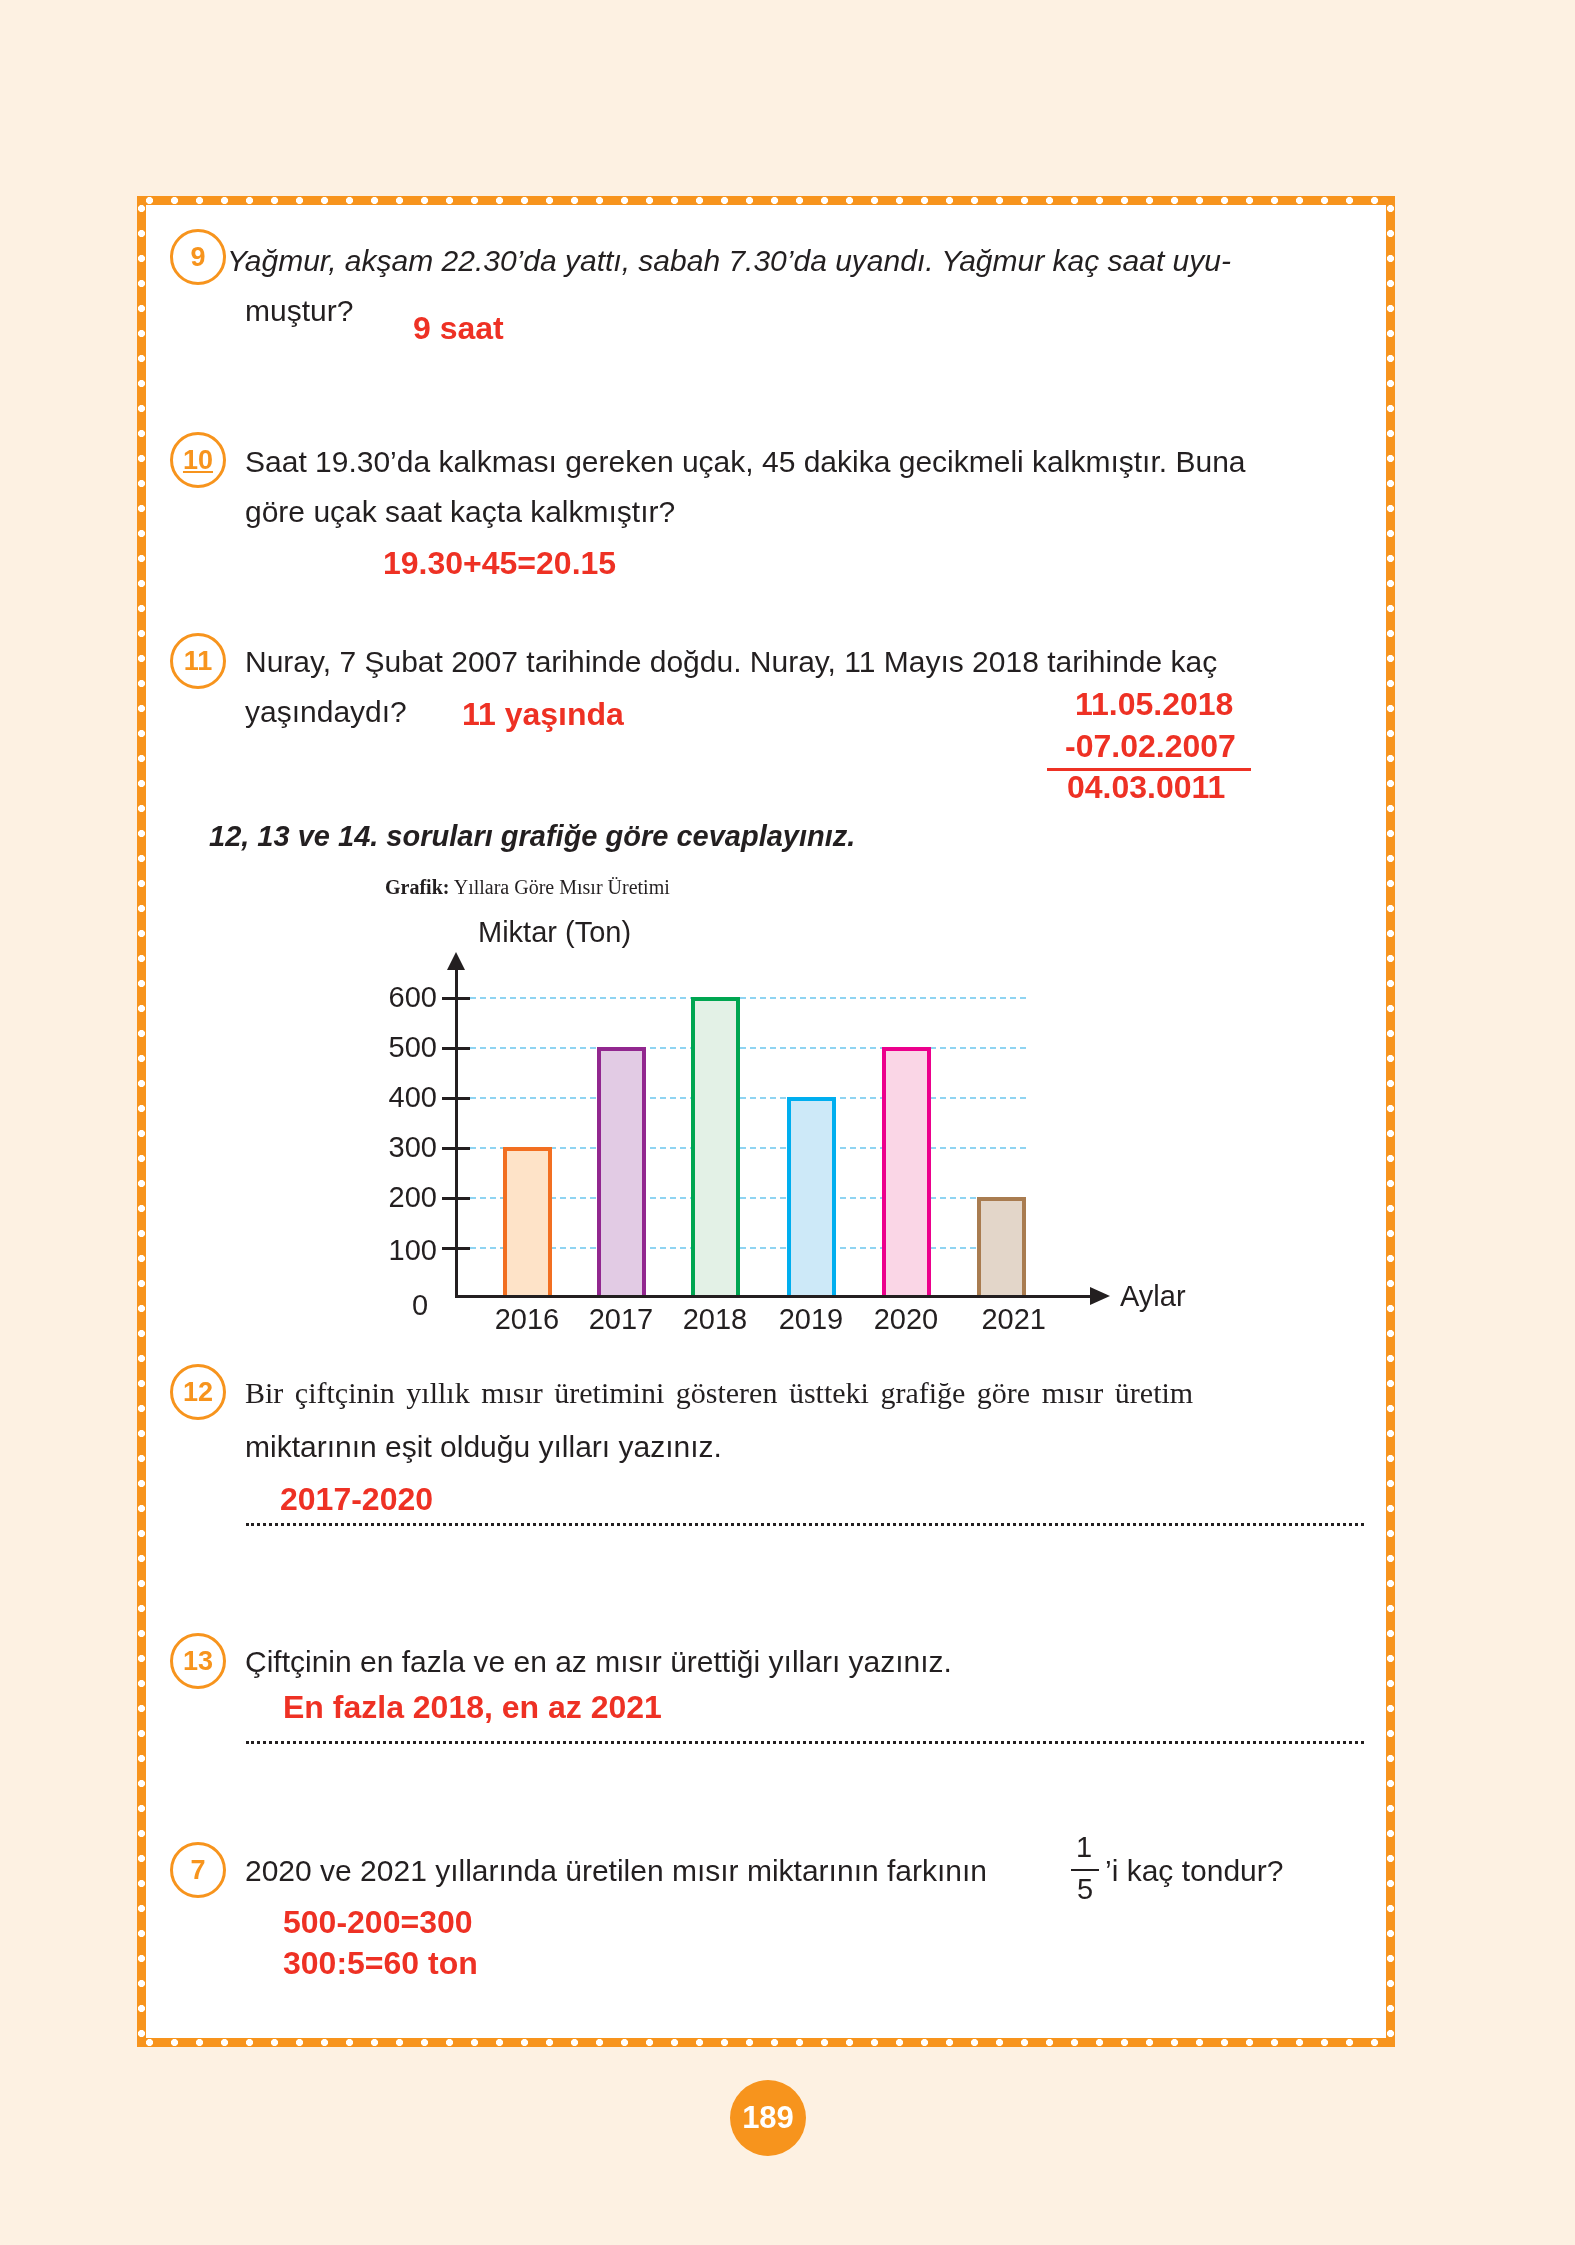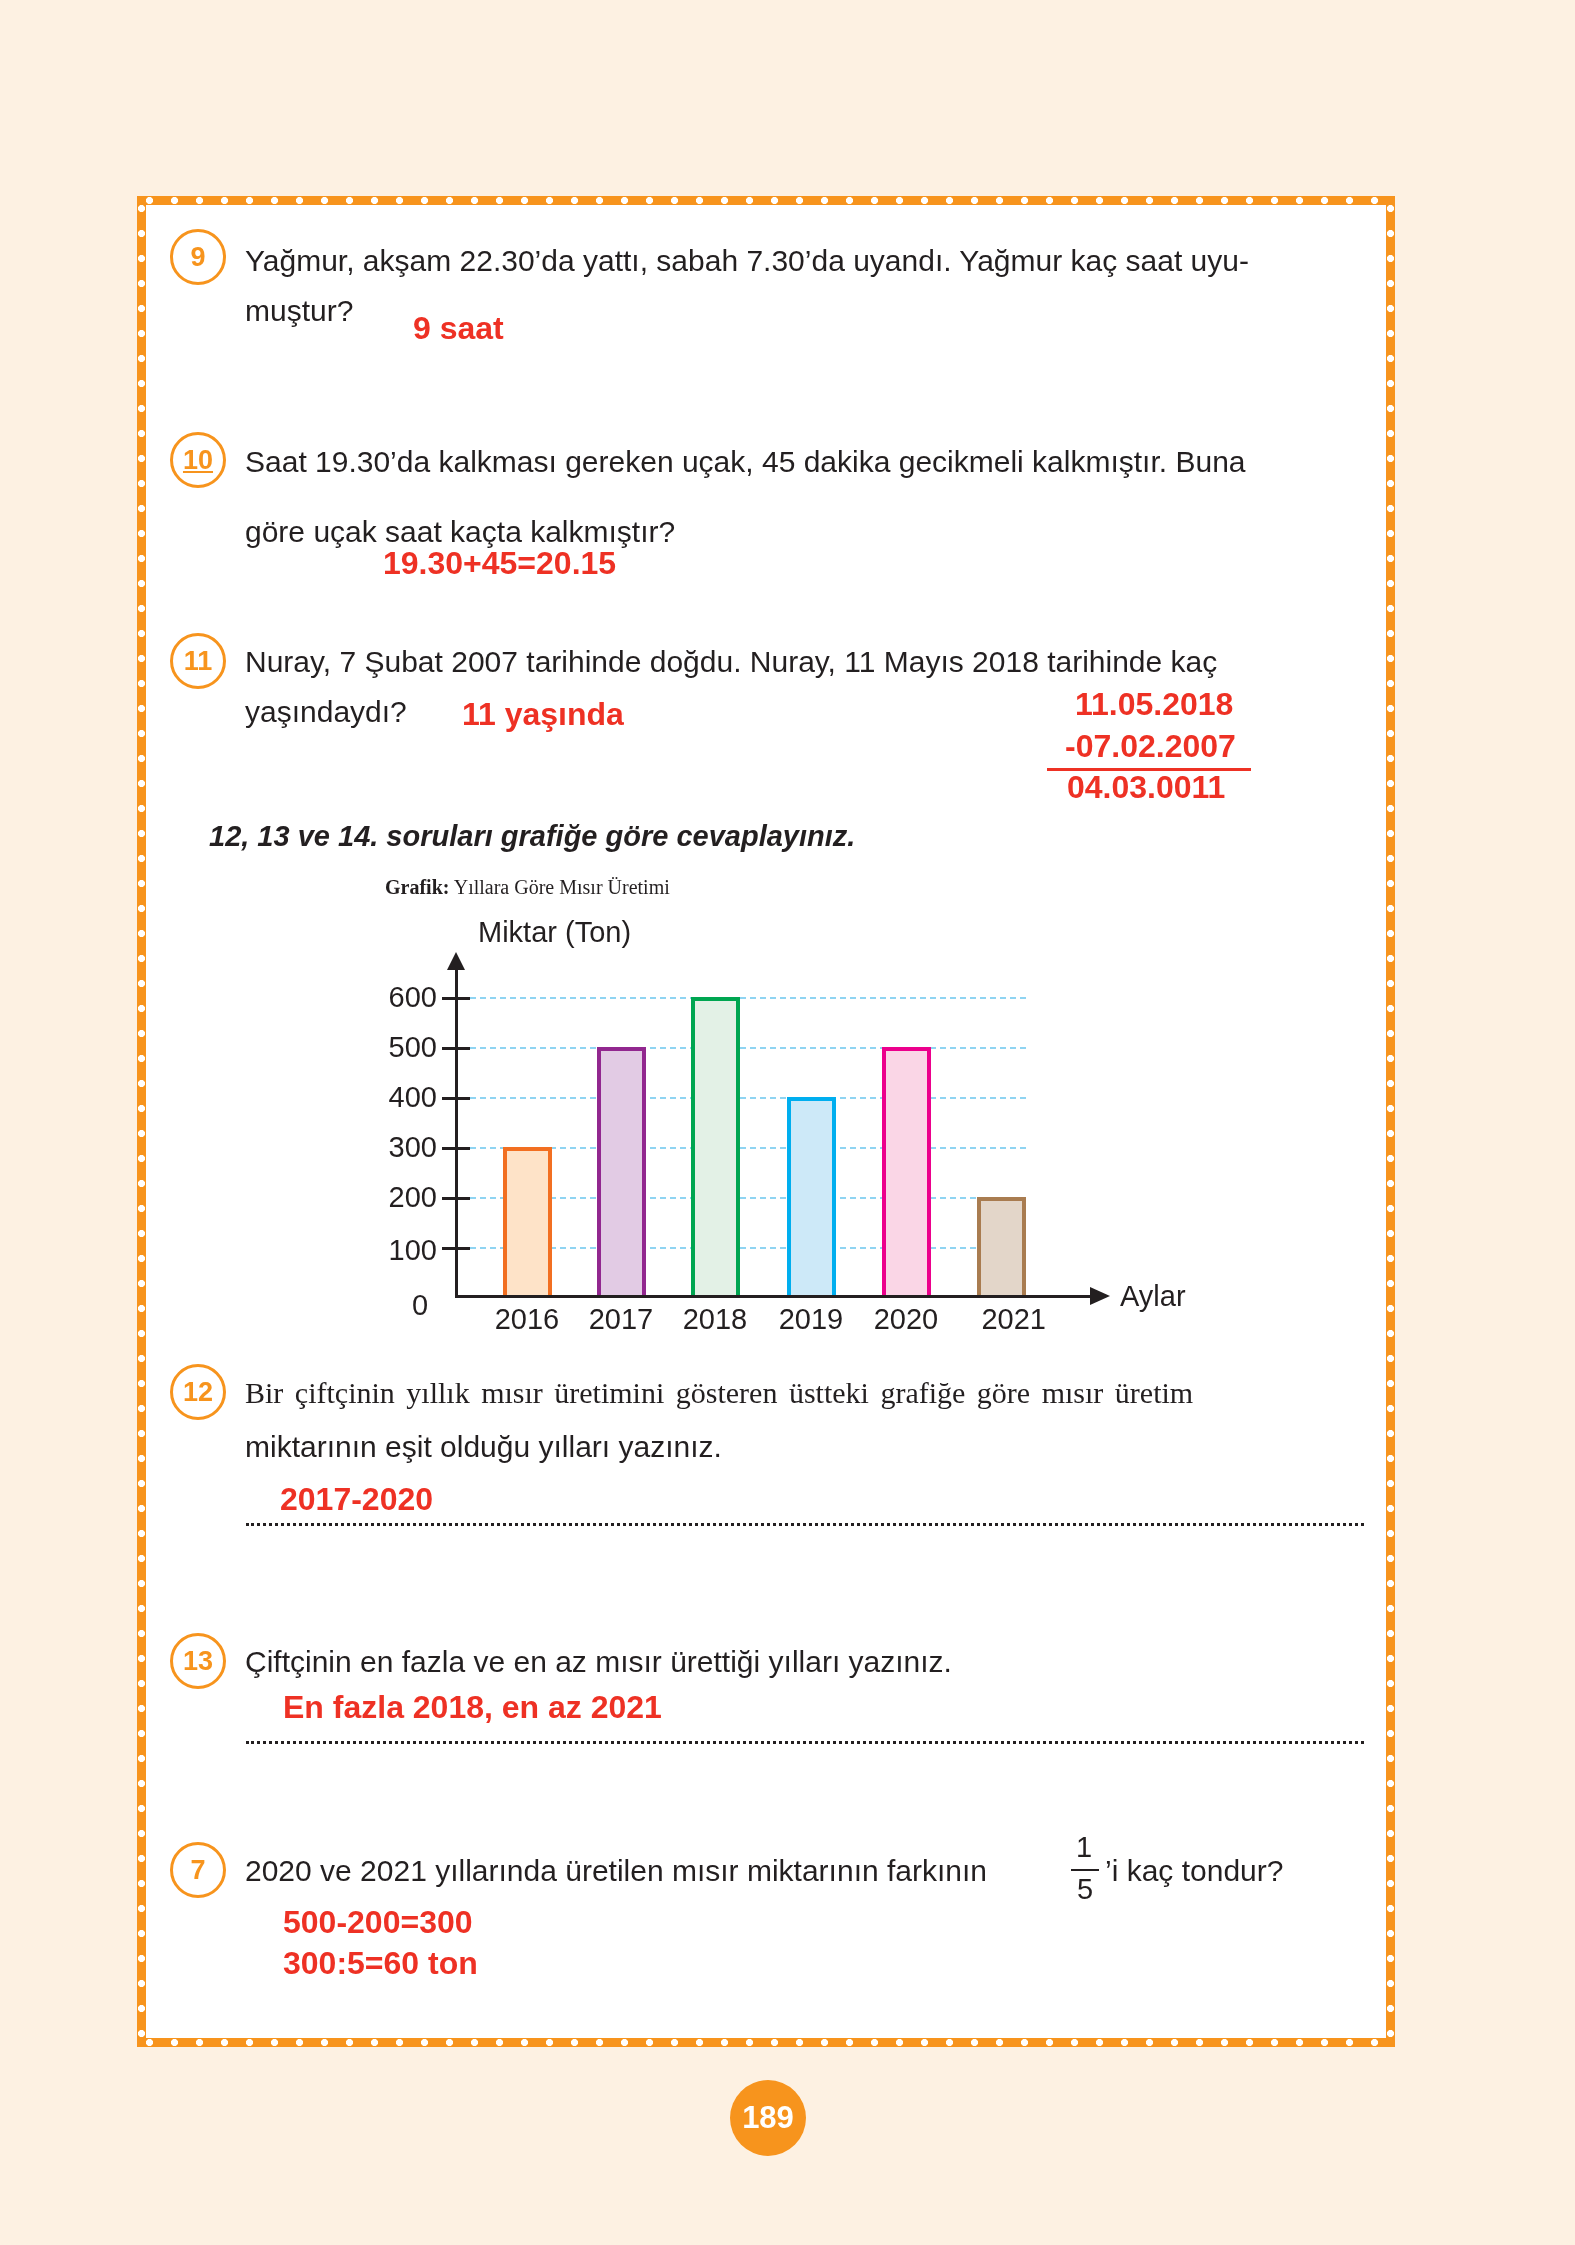--- a/index.html
+++ b/index.html
@@ -30,27 +30,27 @@
 <body>
 
 <div class="frame">
   <div class="border top"></div>
   <div class="border bottom"></div>
   <div class="border left"></div>
   <div class="border right"></div>
 </div>
 
 <div class="qnum" style="left:170px;top:229px;">9</div>
-<div class="qtext" style="left:245px;top:236px;">Yağmur, akşam 22.30’da yattı, sabah 7.30’da uyandı. Yağmur kaç saat uyu-</div>
+<div class="qtext" style="left:227px;top:236px;font-style:italic;">Yağmur, akşam 22.30’da yattı, sabah 7.30’da uyandı. Yağmur kaç saat uyu-</div>
 <div class="qtext" style="left:245px;top:286px;">muştur?</div>
 <div class="ans" style="left:413px;top:310px;">9 saat</div>
 
 <div class="qnum" style="left:170px;top:432px;text-decoration:underline;">10</div>
 <div class="qtext" style="left:245px;top:437px;">Saat 19.30’da kalkması gereken uçak, 45 dakika gecikmeli kalkmıştır. Buna</div>
-<div class="qtext" style="left:245px;top:487px;margin-top:20px;">göre uçak saat kaçta kalkmıştır?</div>
+<div class="qtext" style="left:245px;top:487px;">göre uçak saat kaçta kalkmıştır?</div>
 <div class="ans" style="left:383px;top:545px;">19.30+45=20.15</div>
 
 <div class="qnum" style="left:170px;top:633px;">11</div>
 <div class="qtext" style="left:245px;top:637px;">Nuray, 7 Şubat 2007 tarihinde doğdu. Nuray, 11 Mayıs 2018 tarihinde kaç</div>
 <div class="qtext" style="left:245px;top:687px;">yaşındaydı?</div>
 <div class="ans" style="left:462px;top:696px;">11 yaşında</div>
 <div class="ans" style="left:1075px;top:686px;">11.05.2018</div>
 <div class="ans" style="left:1065px;top:728px;">-07.02.2007</div>
 <div class="abs" style="left:1047px;top:768px;width:204px;height:3px;background:#EE3124;"></div>
 <div class="ans" style="left:1067px;top:769px;">04.03.0011</div>

